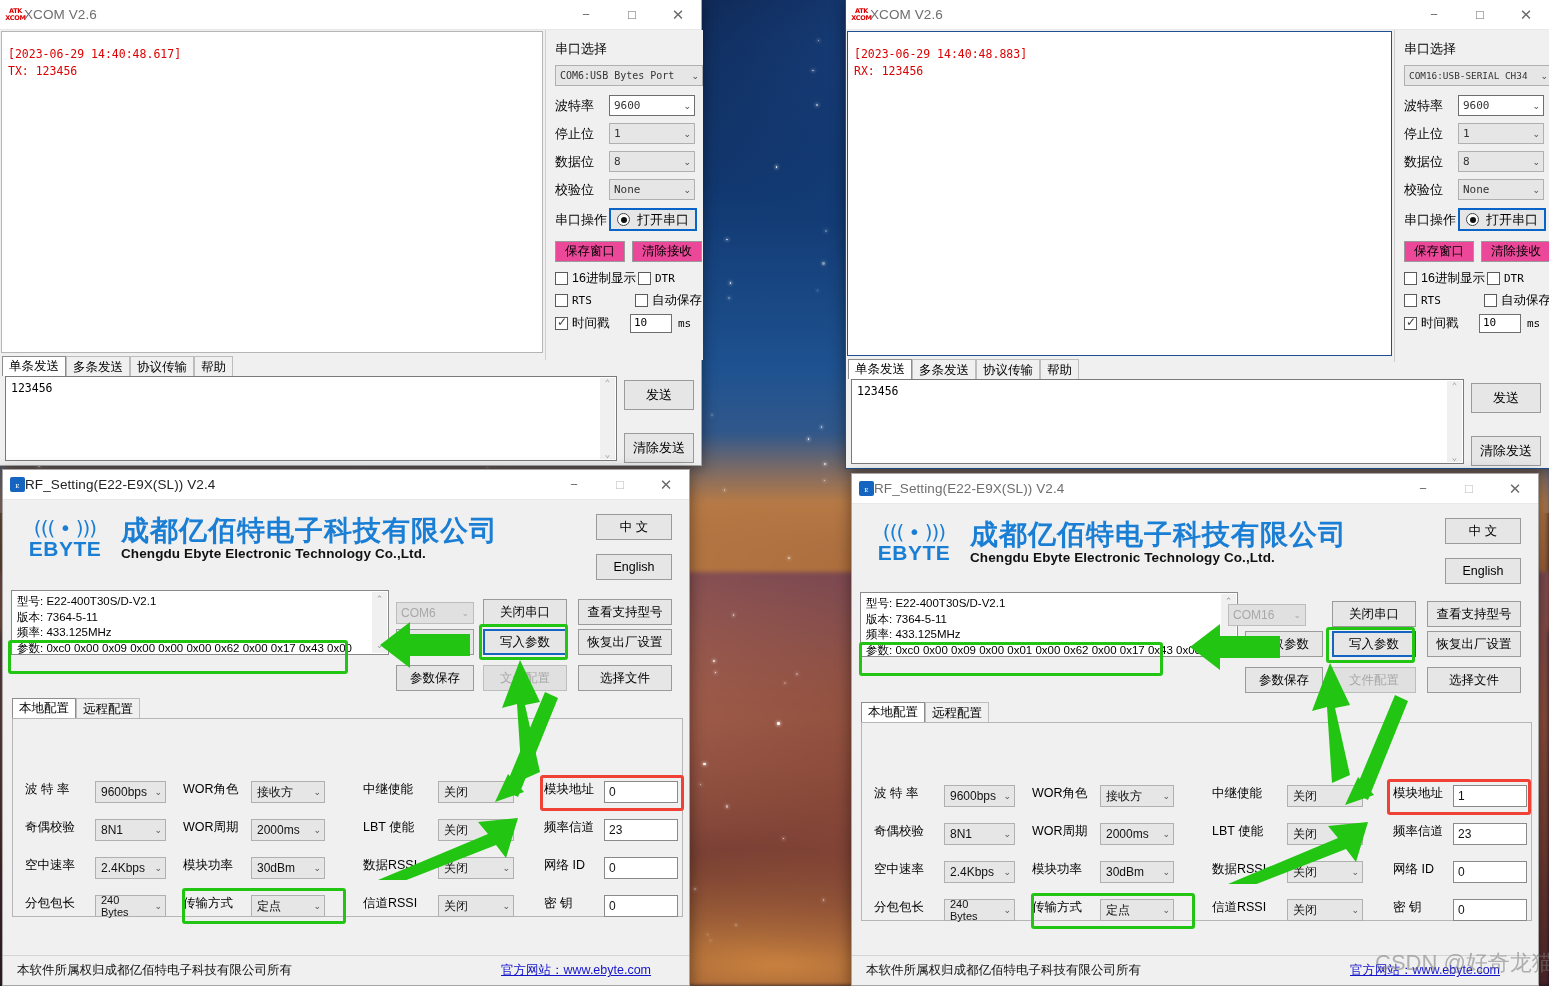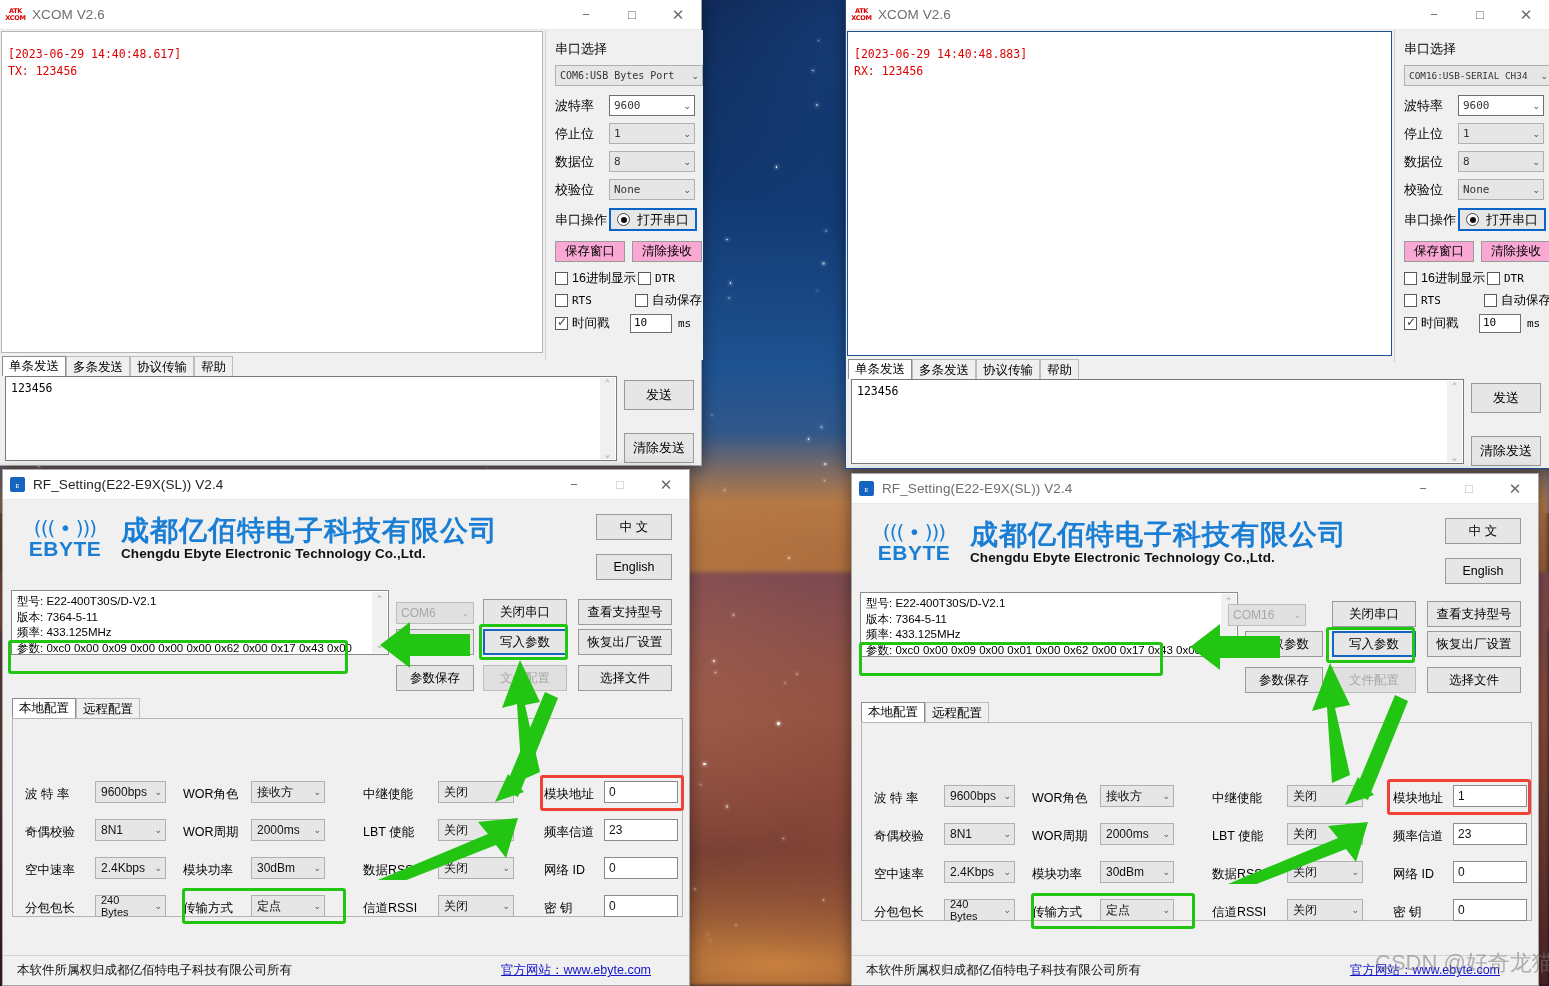--- a/index.html
+++ b/index.html
@@ -42,21 +42,21 @@
     position:absolute; background:#fff; border-radius:50%;
     box-shadow:0 0 3px 1px rgba(255,255,255,.5);
   }
 
   
   .win { position:absolute; background:#f0f0f0; border:1px solid #a6a6a6;
          box-shadow: 0 3px 14px rgba(0,0,0,.45); }
   .titlebar { height:30px; display:flex; align-items:center; padding-left:7px;
               background:#ffffff; border-bottom:1px solid #e8e8e8; }
   .titlebar.active { background:#ffffff; }
-  .tb-title { font-size:13.5px; color:#6e6e6e; margin-left:8px; letter-spacing:.1px;
+  .tb-title { font-size:13.5px; color:#6e6e6e; margin-left:0; letter-spacing:.1px;
               font-family:"Liberation Sans", sans-serif; }
   .tb-title.dark { color:#222; }
   .tb-btns { margin-left:auto; display:flex; height:100%; }
   .tb-btn { width:46px; height:100%; display:flex; align-items:center; justify-content:center;
             color:#6a6a6a; font-size:13px; }
   .tb-btn.close { font-size:15px; }
   .tb-btn.dim { color:#b9b9b9; }
 
   .atk-ico { width:17px; height:17px; display:flex; flex-direction:column;
              justify-content:center; align-items:center; color:#d00; font-weight:bold;
@@ -93,21 +93,21 @@
   .portsel { width:148px; margin:0 0 9px 9px; }
   .openbtn {
     border:2px solid #0a64c8; background:#e6e6e6; height:23px;
     display:flex; align-items:center; padding:0 6px; gap:7px;
     font-size:13px; color:#000;
   }
   .radio { width:13px; height:13px; border-radius:50%; border:1px solid #444;
            background:#fff; position:relative; }
   .radio::after { content:""; position:absolute; inset:2.5px; border-radius:50%; background:#111; }
   .btnpair { display:flex; gap:7px; margin:10px 0 8px 9px; }
-  .gbtn { background:#f9a8d4; border:1px solid #9a9a9a; height:21px;
+  .gbtn { background:#ec4899; border:1px solid #9a9a9a; height:21px;
           padding:0 9px; display:flex; align-items:center; font-size:12.5px; color:#000; }
   .cbrow { display:flex; align-items:center; margin:0 0 5px 9px; font-size:11.5px; }
   .cb { width:13px; height:13px; border:1px solid #5a5a5a; background:#fff;
         margin-right:4px; position:relative; flex:none; }
   .cb.on::after { content:"✓"; position:absolute; left:1px; top:-3px;
                   font-size:12px; color:#444; }
   .cbl { font-family:"DejaVu Sans Mono", monospace; font-size:11px; color:#000; }
   .cbl.cn { font-family:"Liberation Sans",sans-serif; font-size:12.5px; }
   .msbox { width:42px; height:19px; background:#fff; border:1px solid #6f6f6f;
            font-family:"DejaVu Sans Mono",monospace; font-size:11px; padding:1px 3px; }
@@ -144,21 +144,21 @@
              font-size:11.5px; line-height:15.5px; padding:3px 5px; overflow:hidden; }
   .infobox .l { white-space:nowrap; }
   .rfbtn { position:absolute; background:#e6e6e6; border:1px solid #9a9a9a;
            display:flex; align-items:center; justify-content:center; font-size:12.5px; color:#000; }
   .rfbtn.dis { color:#a8a8a8; background:#e0e0e0; border-color:#bdbdbd; }
   .rfbtn.hl { border:2px solid #1565c0; }
   .rfcombo { position:absolute; background:#e0e0e0; border:1px solid #bdbdbd;
              display:flex; align-items:center; padding:0 4px; font-size:12px; color:#a8a8a8; }
 
   .cfgpanel { position:absolute; background:#f0f0f0; border:1px solid #b6b6b6; }
-  .fld { position:absolute; display:flex; align-items:flex-end; }
+  .fld { position:absolute; display:flex; align-items:flex-start; }
   .fld .fl { font-size:12.5px; color:#000; white-space:nowrap; }
   .fsel { height:22px; background:#e6e6e6; border:1px solid #b0b0b0;
           display:flex; align-items:center; padding:0 3px 0 5px; font-size:12px; color:#111; }
   .fsel .cv { margin-left:auto; font-size:9px; color:#555; padding-left:5px; }
   .ftxt { height:22px; background:#fff; border:1px solid #8a8a8a;
           display:flex; align-items:center; padding:0 4px; font-size:12px; color:#111; }
 
   .footer { position:absolute; left:0; right:0; bottom:0; height:30px;
             border-top:1px solid #d4d4d4; display:flex; align-items:center; }
   .footer .ft { font-size:12.5px; color:#111; margin-left:14px; }

